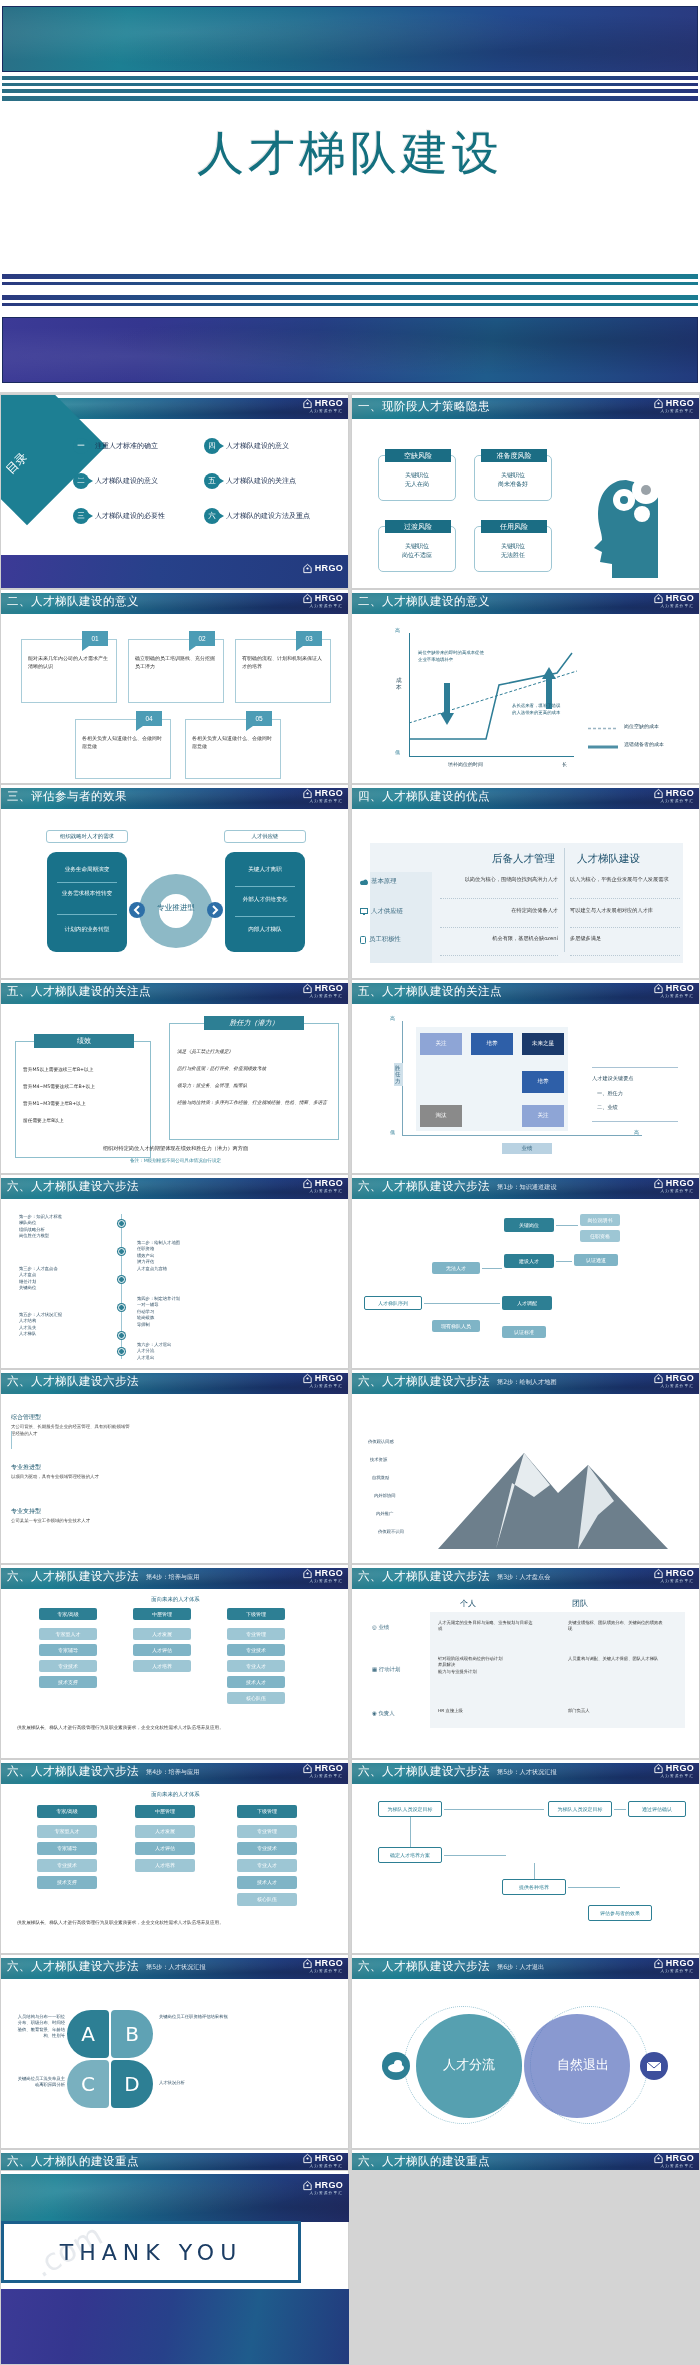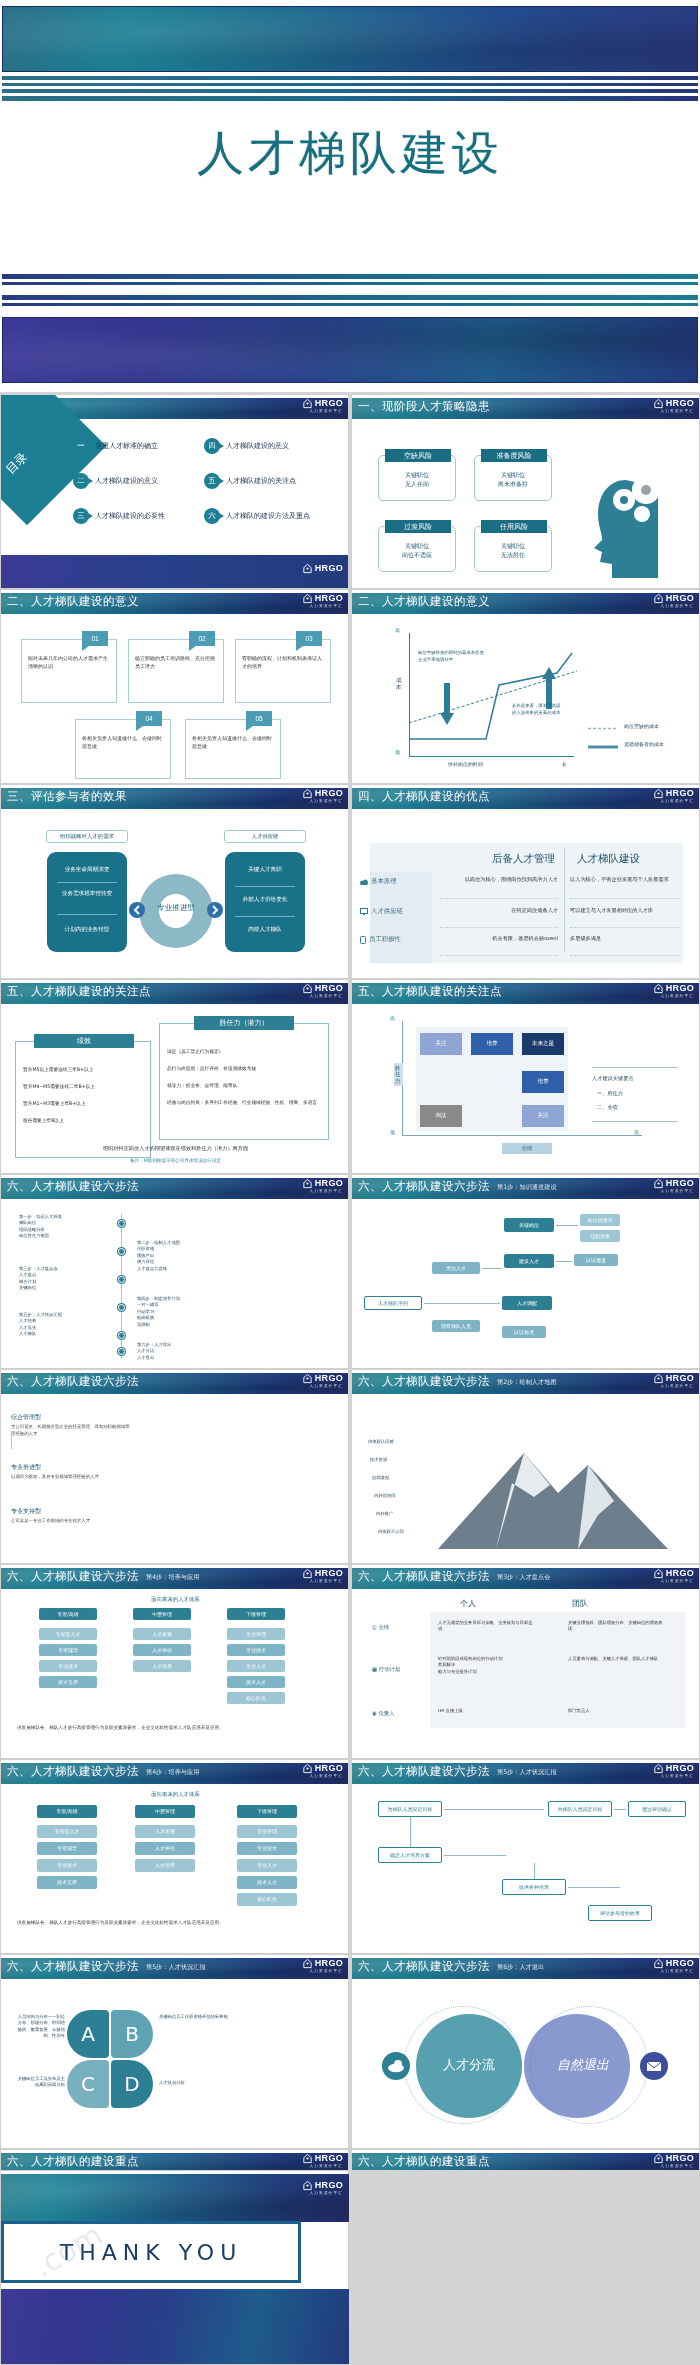--- a/index.html
+++ b/index.html
@@ -546,21 +546,21 @@
             <div class="li" style="top:24px;">晋升M5以上需要连续三年B+以上</div>
             <div class="li" style="top:41px;">晋升M4~M5需要连续二年B+以上</div>
             <div class="li" style="top:58px;">晋升M1~M3需要上年B+以上</div>
             <div class="li" style="top:75px;">留任需要上年B以上</div>
           </div>
           <div class="fbox" style="left:95px;top:18px;width:0;height:0;opacity:0"></div>
           <div class="fbox" style="left:95px;top:18px;width:0;height:0;opacity:0"></div>
           <div class="fbox" style="left:95px;top:18px;width:0;height:0;opacity:0"></div>
           <div class="fbox" style="left:95px;top:18px;width:0;height:0;opacity:0"></div>
           <div class="fbox" style="left:95px;top:18px;width:0;height:0;opacity:0"></div>
-          <div class="fbox" style="left:158px;top:18px;width:170px;height:117px;">
+          <div class="fbox" style="left:168px;top:18px;width:170px;height:117px;font-style:italic;">
             <div class="hd" style="left:34px;">胜任力（潜力）</div>
             <div class="li" style="top:24px;">满足《员工禁止行为规定》</div>
             <div class="li" style="top:41px;">品行与价值观：品行评价、价值观绩效考核</div>
             <div class="li" style="top:58px;">领导力：抓业务、会管理、能带队</div>
             <div class="li" style="top:75px;">经验与岗位特质：多序列工作经验、行业领域经验、性格、情商、多语言</div>
           </div>
           <div style="position:absolute;left:0;top:140px;width:349px;text-align:center;font-size:5.2px;color:#2a2a2a;" class="cn">组织对特定岗位人才的期望体现在绩效和胜任力（潜力）两方面</div>
           <div style="position:absolute;left:0;top:153px;width:349px;text-align:center;font-size:4.6px;color:#2d7f94;" class="cn">备注：M级别根据不同公司具体情况自行设定</div>
         </div>
       </div>
@@ -933,21 +933,21 @@
           </span>
             <span class="logo-txt">HRGO</span>
         </div>
         <div class="logo-sub">人力资源分享汇</div>
         <div class="sbody">
           <div class="venn-c" style="left:52px;top:26px;width:118px;height:118px;border:1px dotted #9dc6d4;"></div>
           <div class="venn-c" style="left:178px;top:26px;width:118px;height:118px;border:1px dotted #9dc6d4;"></div>
           <div class="venn-c" style="left:64px;top:34px;width:106px;height:104px;background:rgba(56,143,162,.85);"></div>
           <div class="venn-c" style="left:172px;top:34px;width:106px;height:104px;background:rgba(92,114,190,.72);"></div>
           <div style="position:absolute;left:64px;top:76px;width:106px;text-align:center;font-size:13px;color:#fff;" class="cn">人才分流</div>
-          <div style="position:absolute;left:178px;top:76px;width:106px;text-align:center;font-size:13px;color:#fff;font-style:italic;" class="cn">自然退出</div>
+          <div style="position:absolute;left:178px;top:76px;width:106px;text-align:center;font-size:13px;color:#fff;" class="cn">自然退出</div>
           <svg style="position:absolute;left:30px;top:72px;" width="28" height="28">
             <circle cx="14" cy="14" r="14" fill="#2d7f94"></circle>
               <ellipse cx="14" cy="16" rx="8" ry="4.2" fill="#fff"></ellipse>
               <circle cx="16" cy="12" r="4" fill="#fff"></circle>
             </svg>
           <svg style="position:absolute;left:288px;top:72px;" width="28" height="28">
             <circle cx="14" cy="14" r="14" fill="#3d4f9c"></circle>
               <rect x="7" y="10" width="14" height="9" fill="#fff"></rect>
               <polyline points="7,10 14,16 21,10" fill="none" stroke="#3d4f9c"></polyline>
             </svg>

